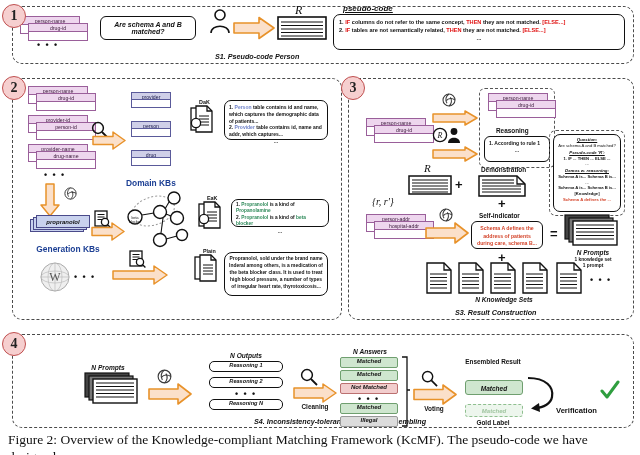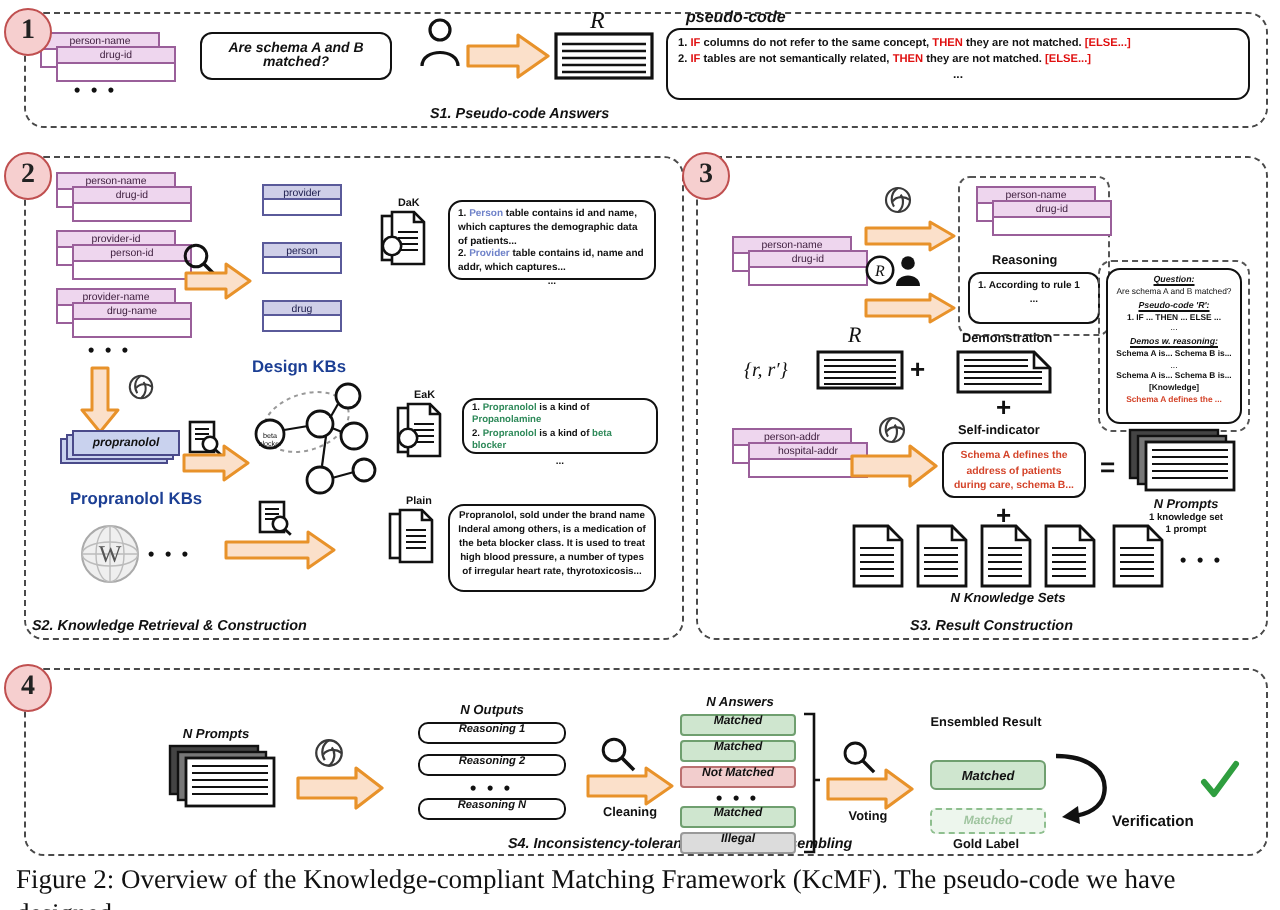--- a/index.html
+++ b/index.html
@@ -94,21 +94,21 @@
   .plus { position:absolute; font:bold 13px "Liberation Sans", sans-serif; color:#111; }
   .eq { position:absolute; font:bold 13px "Liberation Sans", sans-serif; color:#111; }
 </style>
 </head>
 <body>
 
 <div class="fig">
 
   <div class="panel" style="left:12px; top:6px; width:622px; height:58px;"></div>
   <div class="stage-badge" style="left:2px; top:4px;">1</div>
-  <div class="stage-cap" style="left:215px; top:52px;">S1. Pseudo-code Answers</div>
+  <div class="stage-cap" style="left:215px; top:52px;">S1. Pseudo-code Person</div>
 
   <div class="tbl" style="left:20px; top:16px;">
     <div class="lay" style="left:0; top:0;">
       <div class="tblrow">person-name</div>
       <div class="tblrow empty"></div>
     </div>
     <div class="lay" style="left:8px; top:7px;">
       <div class="tblrow">drug-id</div>
       <div class="tblrow empty"></div>
     </div>
@@ -133,21 +133,21 @@
     <rect x="1" y="1" width="48" height="22" fill="#fff" stroke="#111" stroke-width="1.6"></rect>
     <g stroke="#111" stroke-width="1.2">
       <line x1="4" y1="6" x2="46" y2="6"></line>
         <line x1="4" y1="9.5" x2="46" y2="9.5"></line>
       <line x1="4" y1="13" x2="46" y2="13"></line>
         <line x1="4" y1="16.5" x2="46" y2="16.5"></line>
       <line x1="4" y1="20" x2="46" y2="20"></line>
     </g>
   </svg>
 
-  <div style="position:absolute; left:343px; top:4px; font:italic bold 8px 'Liberation Sans',sans-serif; color:#111;">pseudo-code</div>
+  <div style="position:absolute; left:343px; top:4px; font:italic bold 8px 'Liberation Sans',sans-serif; text-decoration:underline; color:#111;">pseudo-code</div>
   <div class="bubble thick" style="left:333px; top:14px; width:292px; height:36px; padding:3px 5px;">
     <div style="font-size:5.6px; line-height:1.45; font-weight:bold;">
       <span>1.</span>
       <span style="color:#e01010;">IF</span>
       <span>columns do not refer to the same concept,</span>
       <span style="color:#e01010;">THEN</span>
       <span>they are not matched.</span>
       <span style="color:#e01010;">[ELSE...]</span>
     </div>
     <div style="font-size:5.6px; line-height:1.45; font-weight:bold;">
@@ -156,21 +156,20 @@
       <span>tables are not semantically related,</span>
       <span style="color:#e01010;">THEN</span>
       <span>they are not matched.</span>
       <span style="color:#e01010;">[ELSE...]</span>
     </div>
     <div style="text-align:center; font-size:6px; font-weight:bold;">...</div>
   </div>
 
   <div class="panel" style="left:12px; top:78px; width:330px; height:242px;"></div>
   <div class="stage-badge" style="left:2px; top:76px;">2</div>
-  <div class="stage-cap" style="left:16px; top:308px;">S2. Knowledge Retrieval &amp; Construction</div>
 
   <div class="tbl" style="left:28px; top:86px;">
     <div class="lay" style="left:0; top:0;">
       <div class="tblrow">person-name</div>
       <div class="tblrow empty"></div>
     </div>
     <div class="lay" style="left:8px; top:7px;">
       <div class="tblrow">drug-id</div>
       <div class="tblrow empty"></div>
     </div>
@@ -238,21 +237,21 @@
       <b style="font-weight:bold;">table contains id and name, which captures the demographic data of patients...</b>
     </div>
     <div style="font-size:5px;">
       <b>2.</b>
       <b style="color:#6f82c9;">Provider</b>
       <b style="font-weight:bold;">table contains id, name and addr, which captures...</b>
     </div>
     <div style="text-align:center; font-weight:bold; font-size:5px;">...</div>
   </div>
 
-  <div class="lbl blue" style="left:126px; top:178px;">Design KBs</div>
+  <div class="lbl blue" style="left:126px; top:178px;">Domain KBs</div>
 
   <svg class="arrow" style="left:40px; top:183px;" width="20" height="34" viewBox="0 0 20 34">
     <path d="M6 1 L14 1 L14 22 L19 22 L10 33 L1 22 L6 22 Z" fill="#fbe0ca" stroke="#e8922a" stroke-width="1.5" stroke-linejoin="round"></path>
   </svg>
 
   <svg class="abs" style="left:63px; top:186px;" width="15" height="15" viewBox="0 0 24 24">
     <g fill="none" stroke="#3a3a3a" stroke-width="1.6">
       <circle cx="12" cy="12" r="9"></circle>
       <path d="M12 3 C7 6, 6 12, 9 17"></path>
       <path d="M21 12 C17 9, 11 9, 8 13"></path>
@@ -326,21 +325,21 @@
     </div>
     <div style="font-size:4.8px;">
       <b>2.</b>
       <b style="color:#2f8a5a;">Propranolol</b>
       <b>is a kind of</b>
       <b style="color:#2f8a5a;">beta blocker</b>
     </div>
     <div style="text-align:center; font-weight:bold; font-size:5px;">...</div>
   </div>
 
-  <div class="lbl blue" style="left:22px; top:245px; width:92px; text-align:center; white-space:normal; line-height:1.15;">Propranolol KBs</div>
+  <div class="lbl blue" style="left:22px; top:245px; width:92px; text-align:center; white-space:normal; line-height:1.15;">Generation KBs</div>
   <svg class="abs" style="left:40px; top:262px;" width="30" height="30" viewBox="0 0 30 30">
     <circle cx="15" cy="15" r="14" fill="#efefef" stroke="#aaa" stroke-width="1"></circle>
     <g stroke="#bbb" stroke-width="0.7" fill="none">
       <ellipse cx="15" cy="15" rx="14" ry="6"></ellipse>
         <ellipse cx="15" cy="15" rx="7" ry="14"></ellipse>
       <line x1="1" y1="15" x2="29" y2="15"></line>
         <line x1="15" y1="1" x2="15" y2="29"></line>
     </g>
     <text x="15" y="19" font-size="12" text-anchor="middle" fill="#555" font-family="Liberation Serif, serif">W</text>
   </svg>
@@ -461,21 +460,21 @@
   </svg>
   <div class="plus" style="left:498px; top:196px;">+</div>
 
   <div class="lbl" style="left:479px; top:212px; font-size:6.4px;">Self-indicator</div>
   <div class="bubble thick" style="left:471px; top:221px; width:72px; height:28px; border-radius:6px; text-align:center;
               color:#d4442a; font-weight:bold; font-size:5.2px; line-height:1.45; padding:3px;">
     <span>Schema A defines the address of patients during care, schema B...</span>
   </div>
   <div class="plus" style="left:498px; top:250px;">+</div>
 
-  <div class="abs" style="left:372px; top:180px; font:italic 10px 'Liberation Serif', serif; color:#111;">{r, r′}</div>
+  <div class="abs" style="left:372px; top:196px; font:italic 10px 'Liberation Serif', serif; color:#111;">{r, r′}</div>
   <div class="tbl" style="left:366px; top:214px;">
     <div class="lay" style="left:0; top:0;">
       <div class="tblrow">person-addr</div>
       <div class="tblrow empty"></div>
     </div>
     <div class="lay" style="left:8px; top:7px;">
       <div class="tblrow">hospital-addr</div>
       <div class="tblrow empty"></div>
     </div>
   </div>

